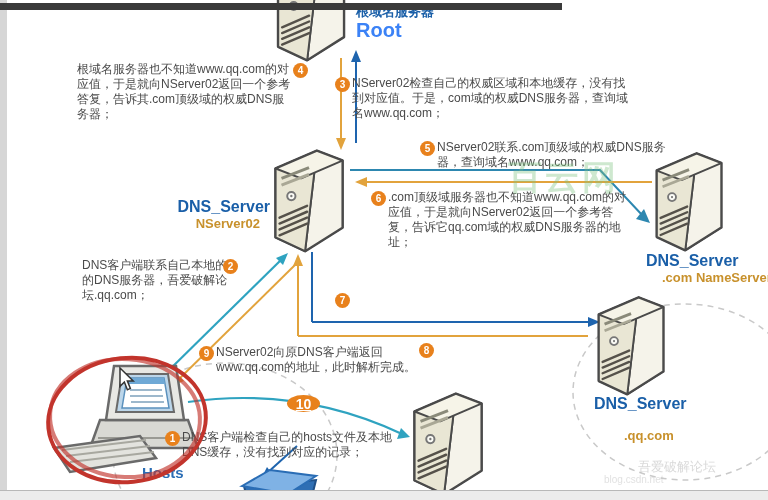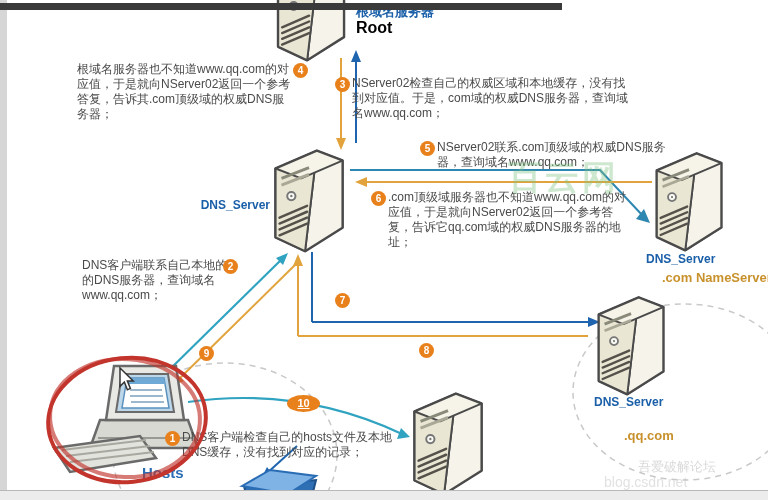--- a/index.html
+++ b/index.html
@@ -7,45 +7,45 @@
     --badge-orange:#e8811c; --label-blue:#1a5fa8; --label-orange:#c8912c; --red-circle:#c2342c;
   }
   html,body{margin:0;padding:0;background:#fff;}
   #page{position:relative;width:768px;height:500px;overflow:hidden;background:#fff;
         font-family:"Liberation Sans","DejaVu Sans",sans-serif;}
   svg{display:block;}
   .overlay{position:absolute;left:0;top:0;z-index:1;}
   #annotations{z-index:6;}
   .node{position:absolute;z-index:2;}
   .lbl{position:absolute;z-index:4;font-weight:bold;white-space:nowrap;}
-  .lbl-blue{color:var(--label-blue);font-size:12px;}
+  .lbl-blue{color:var(--label-blue);font-size:16px;}
   .lbl-orange{color:var(--label-orange);font-size:13px;}
   .step{position:absolute;z-index:4;font-size:12px;line-height:15px;color:#4a4a4a;}
   .step.lead{padding-left:17px;}
   .badge{position:absolute;width:15px;height:15px;border-radius:50%;background:var(--badge-orange);
          color:#fff;font-size:10px;font-weight:bold;display:flex;align-items:center;justify-content:center;
          line-height:1;z-index:5;}
   .step.lead .badge{left:0;top:1px;}
   #step4 .badge{right:-16px;top:1px;left:auto;}
   #step2 .badge{right:-6px;top:1px;left:auto;}
-  #badge10{left:287px;top:395px;width:33px;height:17px;font-size:11px;text-decoration:underline;}
+  #badge10{left:287px;top:395px;width:33px;height:17px;font-size:14px;text-decoration:underline;}
   .l-blue{stroke:var(--query-blue);stroke-width:2;fill:none;}
   .l-orange{stroke:var(--response-orange);stroke-width:2;fill:none;}
   .l-teal{stroke:var(--teal);stroke-width:2.2;fill:none;}
   .l-teal2{stroke:var(--teal-dark);stroke-width:2;fill:none;}
   .ah-blue{fill:var(--query-blue);}
   .ah-orange{fill:var(--response-orange);}
   .ah-teal{fill:var(--teal);}
   .ah-teal2{fill:var(--teal-dark);}
   .dash{stroke:#c9c9c9;stroke-width:1.5;fill:none;stroke-dasharray:6 5;}
   .red-stroke{stroke:var(--red-circle);stroke-width:4;fill:none;stroke-linecap:round;}
   #wm-center{position:absolute;left:508px;top:155px;z-index:5;font-size:34px;font-weight:bold;
              color:rgba(125,195,130,0.38);letter-spacing:3px;}
   .wm-corner{position:absolute;z-index:5;color:rgba(185,185,185,0.55);font-size:13px;font-weight:normal;}
-  #wm-url{font-size:14px;font-weight:normal;color:rgba(200,200,200,0.55);}
+  #wm-url{font-size:10px;font-weight:normal;color:rgba(200,200,200,0.55);}
   #titlebar-fragment{position:absolute;left:0;top:3px;width:562px;height:7px;background:#3a3a3a;z-index:8;}
   #left-strip{position:absolute;left:0;top:0;width:7px;height:500px;background:#d6d6d6;z-index:7;}
   #bottom-strip{position:absolute;left:0;top:490px;width:768px;height:10px;background:#ececec;
                 border-top:1px solid #b8b8b8;z-index:7;}
 </style>
 </head>
 <body>
 
 <div id="page">
 
@@ -146,35 +146,36 @@
       <use href="#tower"></use>
     </svg>
   <svg class="node" style="left:48px;top:356px" width="155" height="118" viewBox="0 0 155 118">
       <use href="#client-pc"></use>
     </svg>
   <svg class="node" style="left:238px;top:458px" width="82" height="55" viewBox="0 0 82 55">
       <use href="#folder3d"></use>
     </svg>
 
   <div class="lbl" style="left:356px;top:3px;font-size:13px;color:var(--label-blue)">根域名服务器</div>
-  <div class="lbl" style="left:356px;top:19px;font-size:16px;color:#000000">Root</div>
+  <div class="lbl" style="left:356px;top:19px;font-size:20px;color:#3b82f6">Root</div>
   <div class="lbl lbl-blue" style="left:130px;top:198px;width:140px;text-align:right">DNS_Server</div>
+  <div class="lbl lbl-orange" style="left:130px;top:216px;width:130px;text-align:right">NServer02</div>
   <div class="lbl lbl-blue" style="left:646px;top:252px">DNS_Server</div>
   <div class="lbl lbl-orange" style="left:662px;top:270px">.com NameServer</div>
   <div class="lbl lbl-blue" style="left:594px;top:395px">DNS_Server</div>
   <div class="lbl lbl-orange" style="left:624px;top:428px">.qq.com</div>
   <div class="lbl" style="left:142px;top:464px;font-size:15px;color:#2a6db5">Hosts</div>
 
   <div class="step lead" id="step1" style="left:165px;top:430px;width:232px">
     <span class="badge">1</span>
     <span>DNS客户端检查自己的hosts文件及本地DNS缓存，没有找到对应的记录；</span>
   </div>
   <div class="step" id="step2" style="left:82px;top:258px;width:150px">
     <span class="badge">2</span>
-    <span>DNS客户端联系自己本地的的DNS服务器，查询域名www.qq.com；</span>
+    <span>DNS客户端联系自己本地的的DNS服务器，吾爱破解论坛.qq.com；</span>
   </div>
   <div class="step lead" id="step3" style="left:335px;top:76px;width:285px">
     <span class="badge">3</span>
     <span>NServer02检查自己的权威区域和本地缓存，没有找到对应值。于是，com域的权威DNS服务器，查询域名www.qq.com；</span>
   </div>
   <div class="step" id="step4" style="left:77px;top:62px;width:215px">
     <span class="badge">4</span>
     <span>根域名服务器也不知道www.qq.com的对应值，于是就向NServer02返回一个参考答复，告诉其.com顶级域的权威DNS服务器；</span>
   </div>
   <div class="step lead" id="step5" style="left:420px;top:140px;width:238px">
@@ -186,20 +187,21 @@
     <span>.com顶级域服务器也不知道www.qq.com的对应值，于是就向NServer02返回一个参考答复，告诉它qq.com域的权威DNS服务器的地址；</span>
   </div>
   <div class="step lead" id="step7" style="left:335px;top:292px;width:248px">
     <span class="badge">7</span>
   </div>
   <div class="step lead" id="step8" style="left:419px;top:342px;width:192px">
     <span class="badge">8</span>
   </div>
   <div class="step lead" id="step9" style="left:199px;top:345px;width:208px">
     <span class="badge">9</span>
+    <span>NServer02向原DNS客户端返回www.qq.com的地址，此时解析完成。</span>
   </div>
   <span class="badge" id="badge10">10</span>
 
   <div id="wm-center">百云网</div>
   <div class="wm-corner" style="left:638px;top:458px">吾爱破解论坛</div>
   <div class="wm-corner" id="wm-url" style="left:604px;top:474px">blog.csdn.net</div>
 
   <svg class="overlay" id="annotations" width="768" height="500">
     <g>
       <ellipse cx="127" cy="420" rx="79" ry="62" transform="rotate(-6 127 420)" class="red-stroke"></ellipse>

